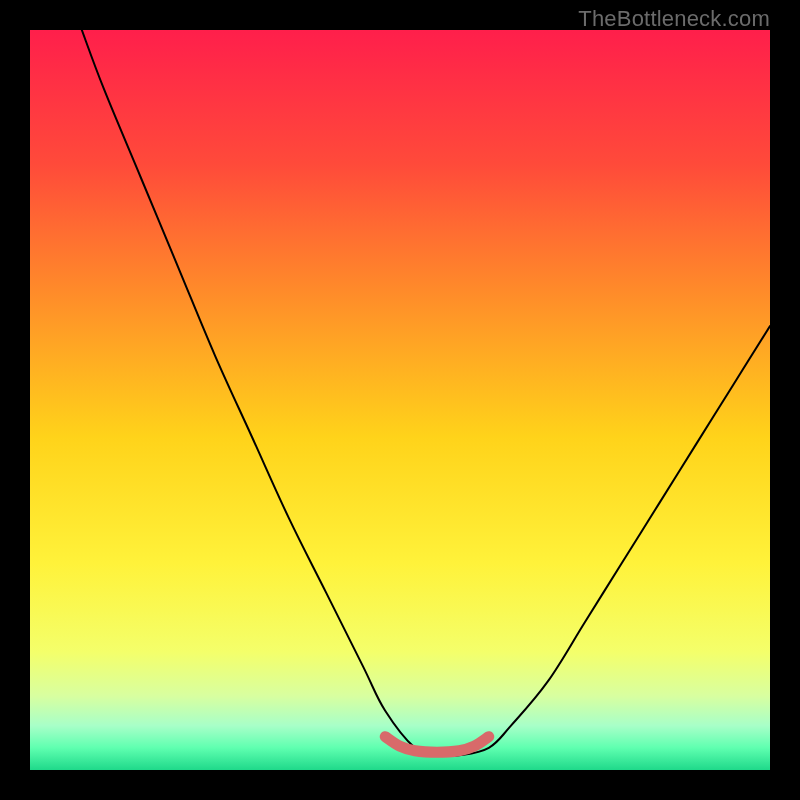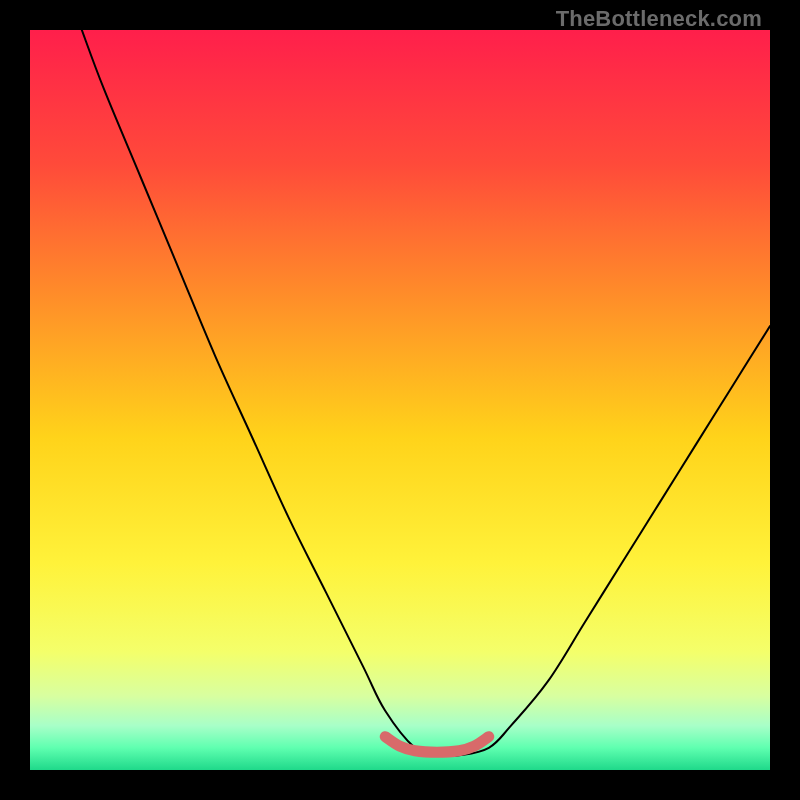--- a/index.html
+++ b/index.html
@@ -18,24 +18,24 @@
     position: absolute;
     left: 0; top: 0; width: 100%; height: 100%;
   }
   .curve-svg {
     position: absolute;
     left: 0; top: 0; width: 100%; height: 100%;
   }
   .watermark {
     position: absolute;
     top: 6px;
-    right: 38px;
+    right: 30px;
     color: #6b6b6b;
     font-size: 22px;
-    font-weight: 700;
+    font-weight: 400;
     letter-spacing: 0.2px;
   }
 </style>
 </head>
 <body>
 
 <div class="plot-frame">
   <svg class="gradient" viewBox="0 0 740 740" preserveAspectRatio="none">
     <defs>
       <linearGradient id="bg" x1="0" y1="0" x2="0" y2="1">

